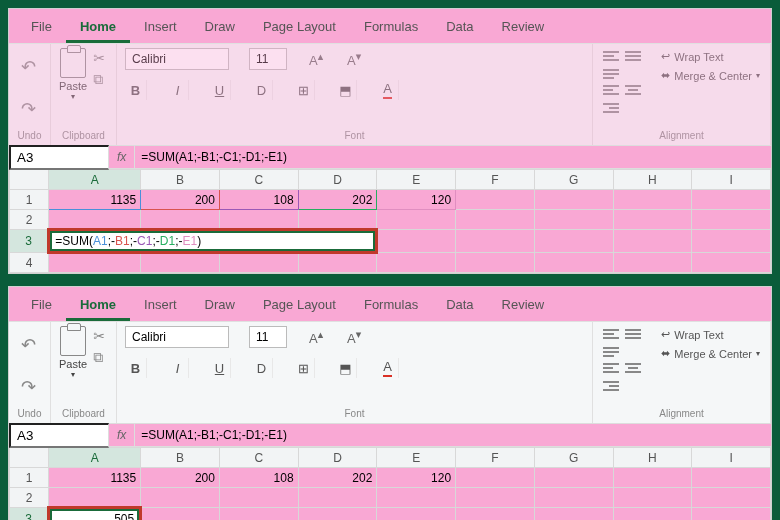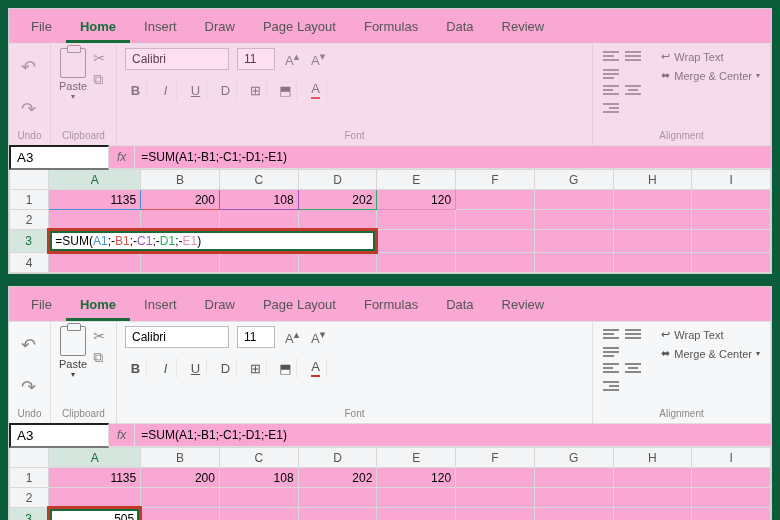--- a/index.html
+++ b/index.html
@@ -21,21 +21,21 @@
   .undo-icon { font-size: 18px; color: #888; padding: 8px 4px; }
   
   .clipboard-group { width: 66px; }
   .paste-btn { display: flex; flex-direction: column; align-items: center; font-size: 11px; color: #444; }
   .paste-icon { width: 26px; height: 30px; border: 1.5px solid #888; border-radius: 2px; position: relative; margin-bottom: 2px; }
   .paste-icon::before { content:''; position:absolute; top:-4px; left:6px; width:12px; height:6px; border:1.5px solid #888; border-radius:2px 2px 0 0; background:#f5f7f8; }
   .clip-side { display: flex; flex-direction: column; gap: 5px; padding-top: 2px; }
   .clip-icon { font-size: 14px; color: #888; }
   
   .font-group { flex: 1; min-width: 210px; }
-  .font-row { display: flex; gap: 8px; margin-bottom: 4px; align-items: center; }
+  .font-row { display: flex; gap: 20px; margin-bottom: 4px; align-items: center; }
   .font-select { border: 1px solid #bbb; background: #fff; font-size: 12px; padding: 2px 6px; height: 22px; }
   .font-name { width: 104px; }
   .font-size { width: 38px; }
   .aa { font-size: 13px; color: #666; padding: 0 2px; }
   .fbtn { width: 22px; height: 20px; display: inline-flex; align-items: center; justify-content: center; font-size: 13px; color: #555; border-right:1px solid #e8e8e8;}
   .underline-a { border-bottom: 2px solid #d93025; padding-bottom:1px;}
   
   .align-group { width: 178px; }
   .align-icons { display: flex; gap: 2px; flex-wrap: wrap; }
   .align-icon { width: 20px; height: 16px; display: flex; flex-direction: column; gap: 2px; padding: 2px; justify-content: center;}

